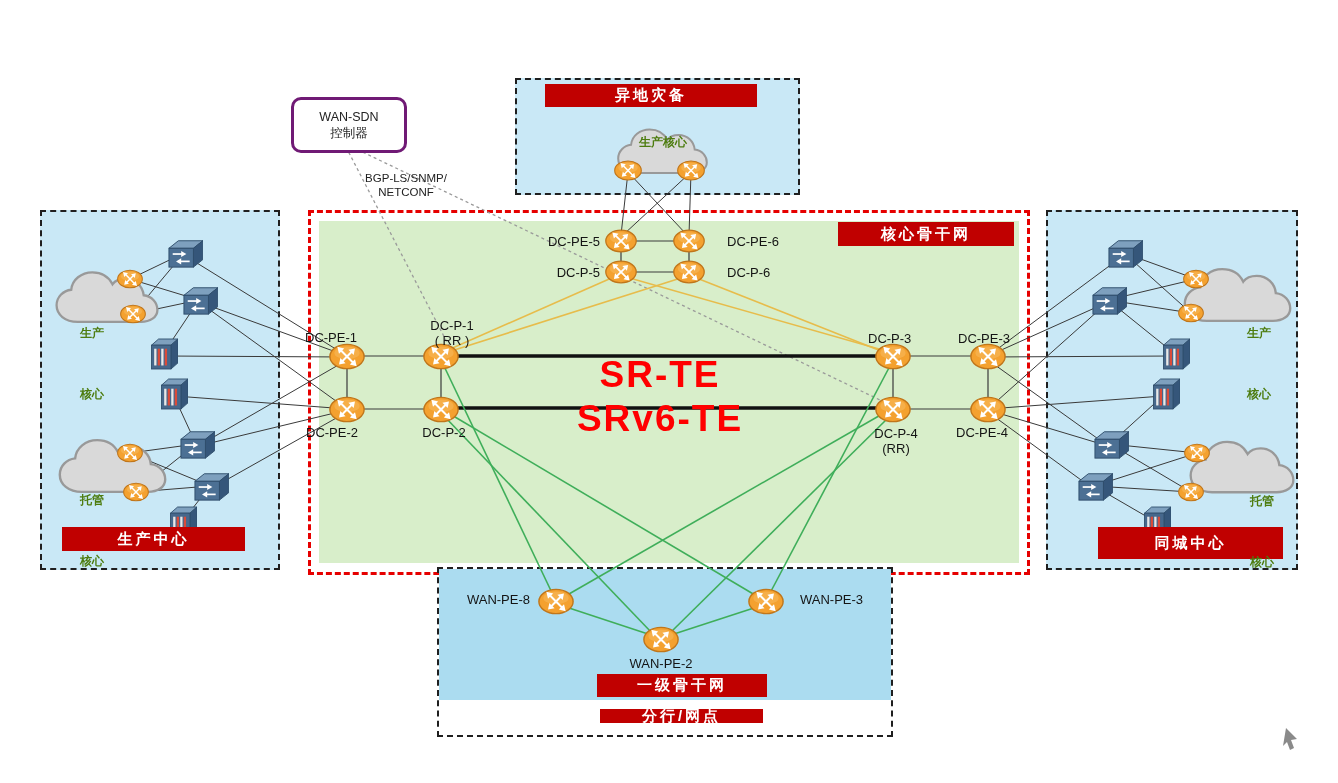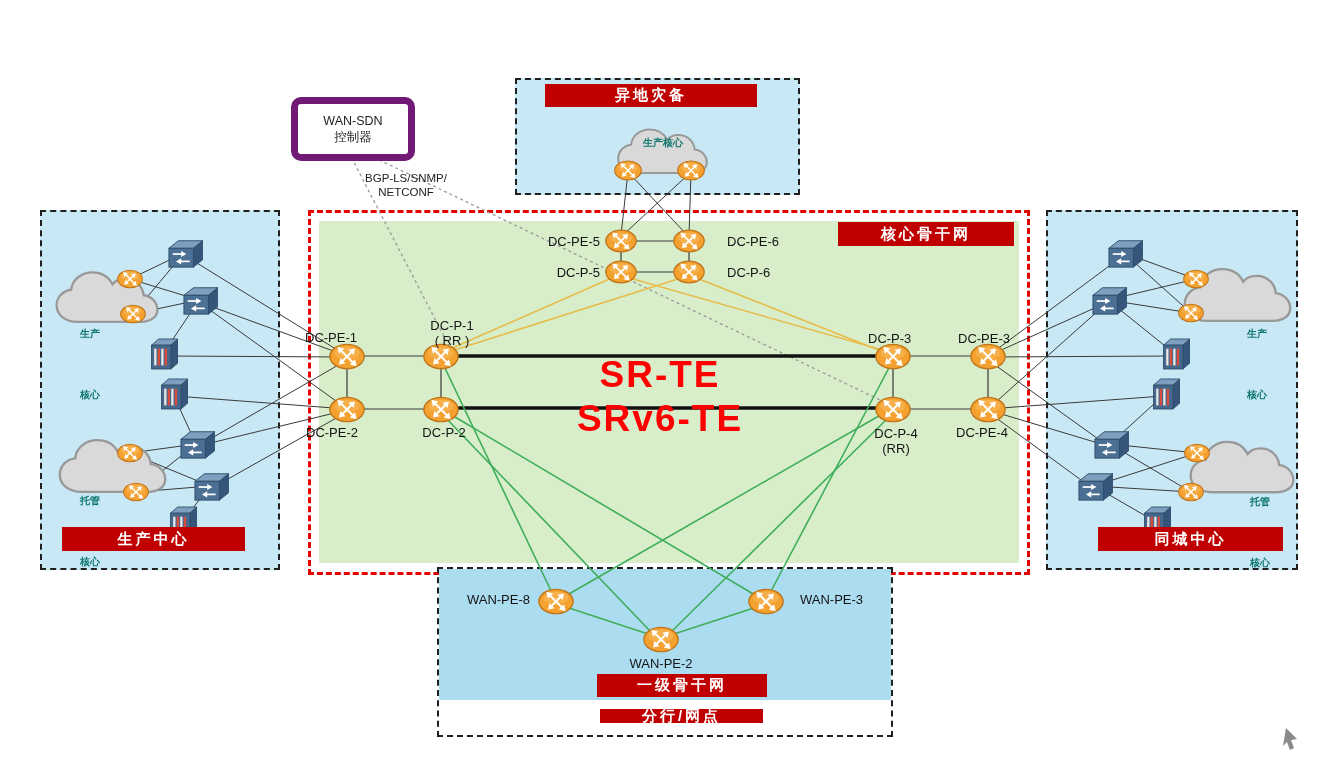--- a/index.html
+++ b/index.html
@@ -4,26 +4,26 @@
 <style>
   html,body{margin:0;padding:0;background:#fff;}
   #canvas{position:relative;width:1338px;height:783px;background:#fff;overflow:hidden;
           font-family:"Liberation Sans","DejaVu Sans",sans-serif;}
   .abs{position:absolute;box-sizing:border-box;}
   .region-blue{background:#C9E8F6;border:2px dashed #1f1f1f;}
   .banner{position:absolute;box-sizing:border-box;background:#C00000;color:#fff;font-weight:bold;
           font-size:15px;letter-spacing:3px;display:flex;align-items:center;justify-content:center;}
   .nlabel{position:absolute;font-size:13px;color:#141414;line-height:15px;white-space:nowrap;}
   .nlabel span{display:block;}
-  .clabel{position:absolute;font-size:10px;color:#0f766e;line-height:17px;font-weight:bold;}
+  .clabel{position:absolute;font-size:12px;color:#4d7c0f;line-height:17px;font-weight:bold;}
   .clabel span{display:block;margin-top:44px;}
   .big-red{position:absolute;color:#FF0000;font-weight:bold;font-size:37px;line-height:1;
            text-align:center;letter-spacing:2px;}
   .ctrl{position:absolute;left:291px;top:97px;width:110px;height:50px;background:#fff;
-        border:7px solid #701a75;border-radius:10px;display:flex;flex-direction:column;
+        border:3px solid #701a75;border-radius:10px;display:flex;flex-direction:column;
         align-items:center;justify-content:center;font-size:12.5px;color:#222;line-height:16px;}
   .proto{position:absolute;left:350px;top:171px;width:112px;text-align:center;font-size:11.5px;
          color:#222;line-height:14px;}
   svg.layer{position:absolute;left:0;top:0;}
 </style>
 </head>
 <body>
 
 <div id="canvas">
 
@@ -233,21 +233,21 @@
     <span>控制器</span>
   </div>
   <div class="proto">
     <span style="display:block">BGP-LS/SNMP/</span>
     <span style="display:block">NETCONF</span>
   </div>
 
   <div class="banner" style="left:545px;top:84px;width:212px;height:23px;">异地灾备</div>
   <div class="banner" style="left:838px;top:222px;width:176px;height:24px;">核心骨干网</div>
   <div class="banner" style="left:62px;top:527px;width:183px;height:24px;">生产中心</div>
-  <div class="banner" style="left:1098px;top:527px;width:185px;height:24px;">同城中心</div>
+  <div class="banner" style="left:1098px;top:527px;width:185px;height:32px;">同城中心</div>
   <div class="banner" style="left:597px;top:674px;width:170px;height:23px;">一级骨干网</div>
   <div class="banner" style="left:600px;top:709px;width:163px;height:14px;">分行/网点</div>
 
   <div class="big-red" style="left:545px;top:356px;width:230px;">SR-TE</div>
   <div class="big-red" style="left:535px;top:400px;width:250px;">SRv6-TE</div>
 
   <div class="clabel" style="left:617px;top:134px;width:92px;text-align:center;">生产核心</div>
   <div class="clabel" style="left:80px;top:281px;">
     <span>生产</span>
     <span>核心</span>

